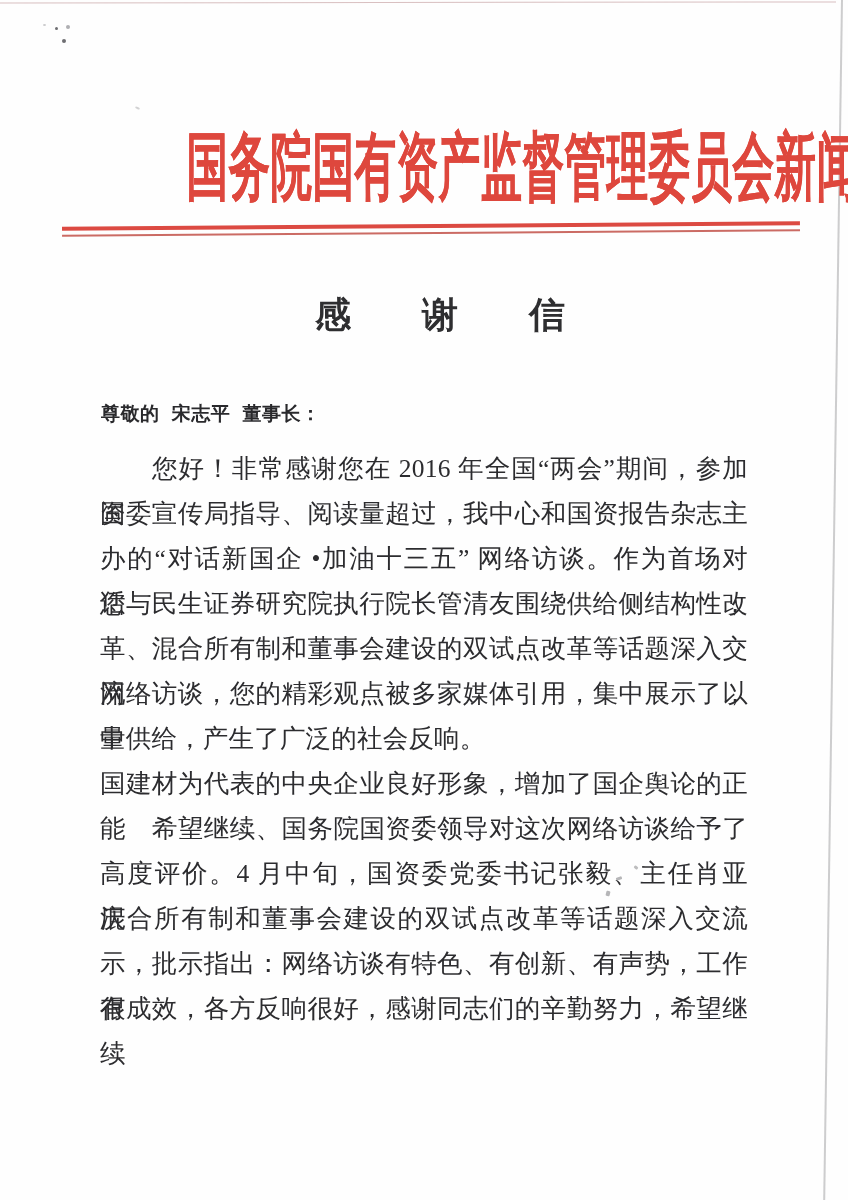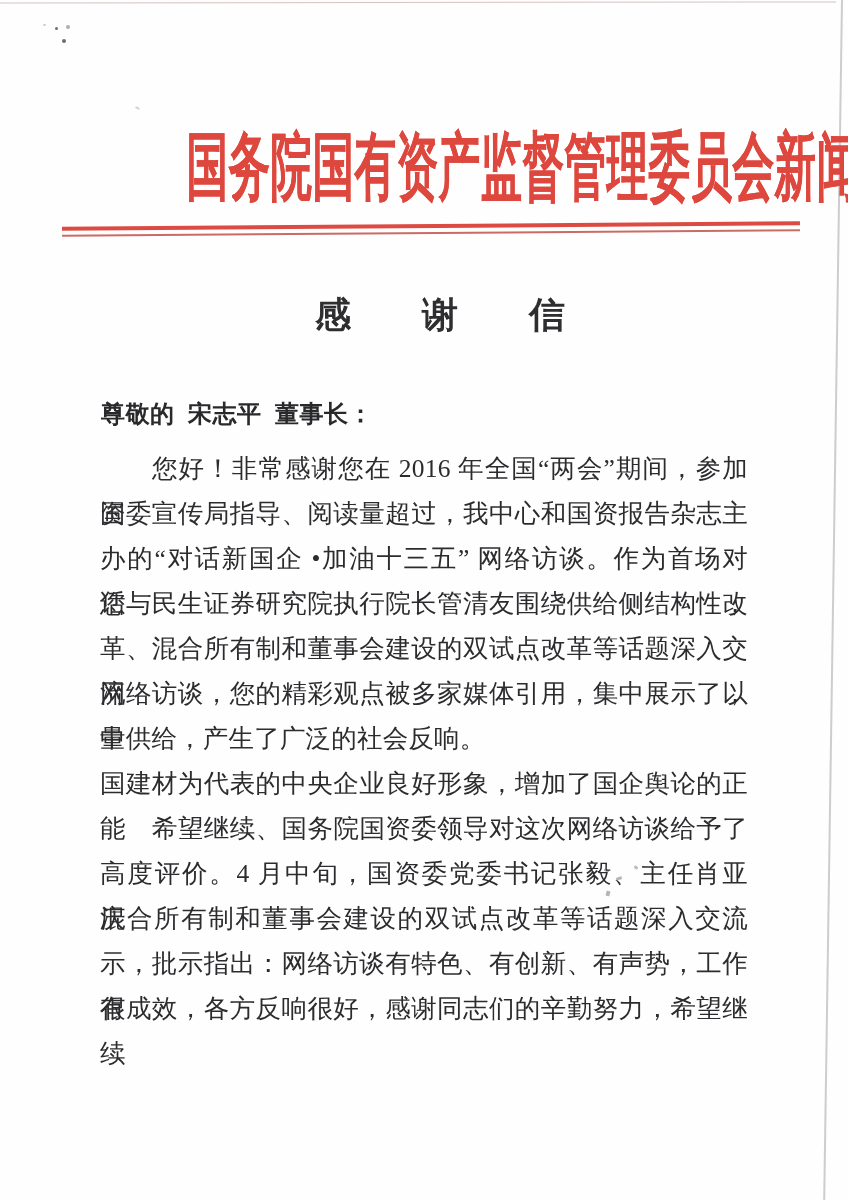--- a/index.html
+++ b/index.html
@@ -66,21 +66,21 @@
     font-size: 36px; line-height: 44px;
     font-weight: 600;
     color: #2e2e30;
     word-spacing: 62px;
     transform: translateX(16px);
   }
 
   
   .salutation {
     position: absolute; top: 396px; left: 101px;
-    font-size: 24px; line-height: 36px;
+    font-size: 19px; line-height: 36px;
     font-weight: bold;
     color: #29292c;
     word-spacing: 7px;
     letter-spacing: 0.5px;
   }
 
   
   .body {
     position: absolute; top: 446px; left: 100px; width: 648px;
     color: #2c2c2f;

